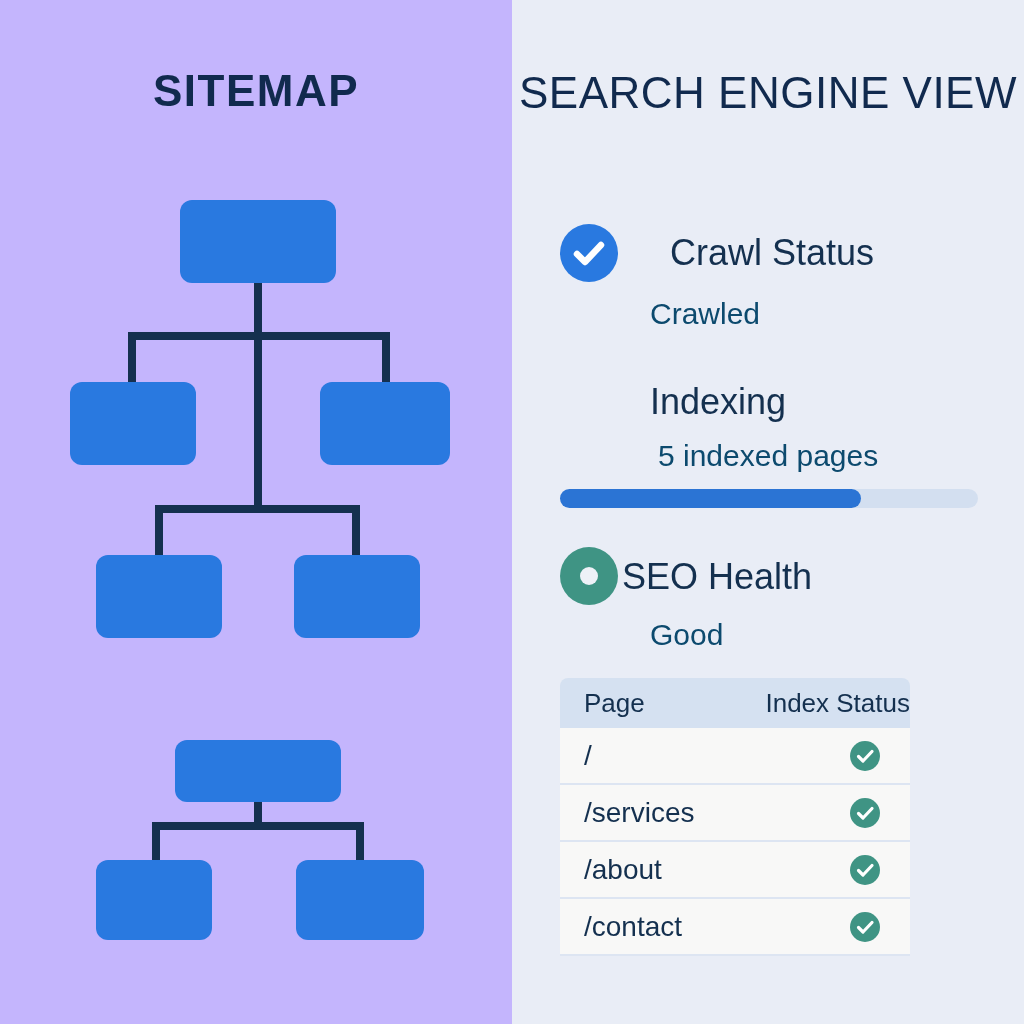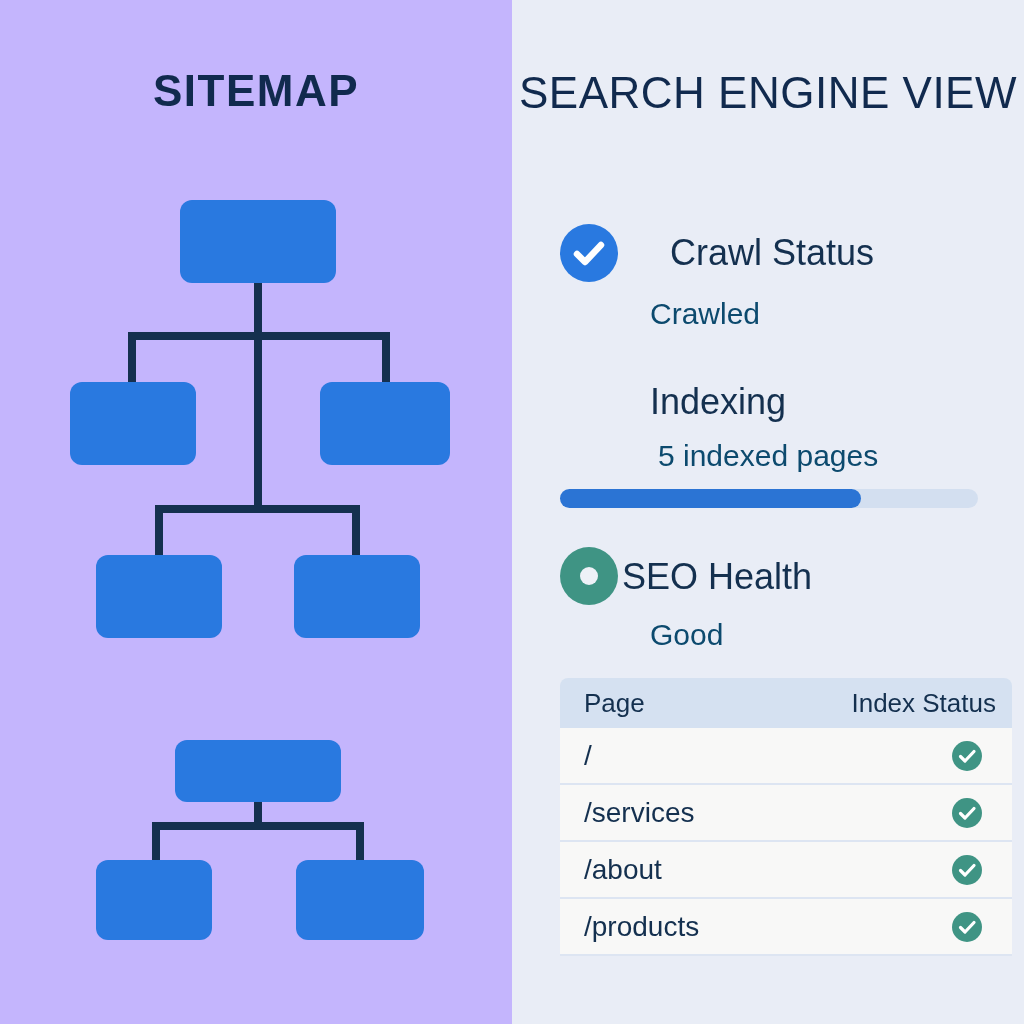--- a/index.html
+++ b/index.html
@@ -122,40 +122,40 @@
     left: 0; top: 0;
     height: 19px;
     border-radius: 10px;
     background: #2b74d4;
   }
 
   
   .index-table {
     position: absolute;
     left: 560px; top: 678px;
-    width: 452px;
+    width: 350px;
     border-radius: 8px 8px 0 0;
     overflow: hidden;
   }
   .tbl-head {
     display: flex;
     align-items: center;
     height: 50px;
     background: #d5e1f1;
   }
   .tbl-head .col-page {
     flex: 1;
     padding-left: 24px;
     font-size: 26px;
     color: #14304f;
   }
   .tbl-head .col-status {
     width: 200px;
     text-align: right;
-    padding-right: 16px;
+    padding-right: 0;
     font-size: 26px;
     color: #14304f;
   }
   .tbl-row {
     display: flex;
     align-items: center;
     height: 55px;
     background: #f8f8f7;
     border-bottom: 2px solid #dde5f2;
   }
@@ -291,21 +291,21 @@
           <div class="cell-page">/about</div>
           <div class="cell-status">
             <div class="mini-check">
               <svg width="30" height="30" viewBox="0 0 30 30">
                 <path d="M8.5 15.5 L13 20 L22 10.5" fill="none" stroke="#ffffff" stroke-width="3.2" stroke-linecap="round" stroke-linejoin="round"></path>
               </svg>
             </div>
           </div>
         </div>
         <div class="tbl-row">
-          <div class="cell-page">/products</div>
+          <div class="cell-page">/contact</div>
           <div class="cell-status">
             <div class="mini-check">
               <svg width="30" height="30" viewBox="0 0 30 30">
                 <path d="M8.5 15.5 L13 20 L22 10.5" fill="none" stroke="#ffffff" stroke-width="3.2" stroke-linecap="round" stroke-linejoin="round"></path>
               </svg>
             </div>
           </div>
         </div>
       </div>
   </div>

